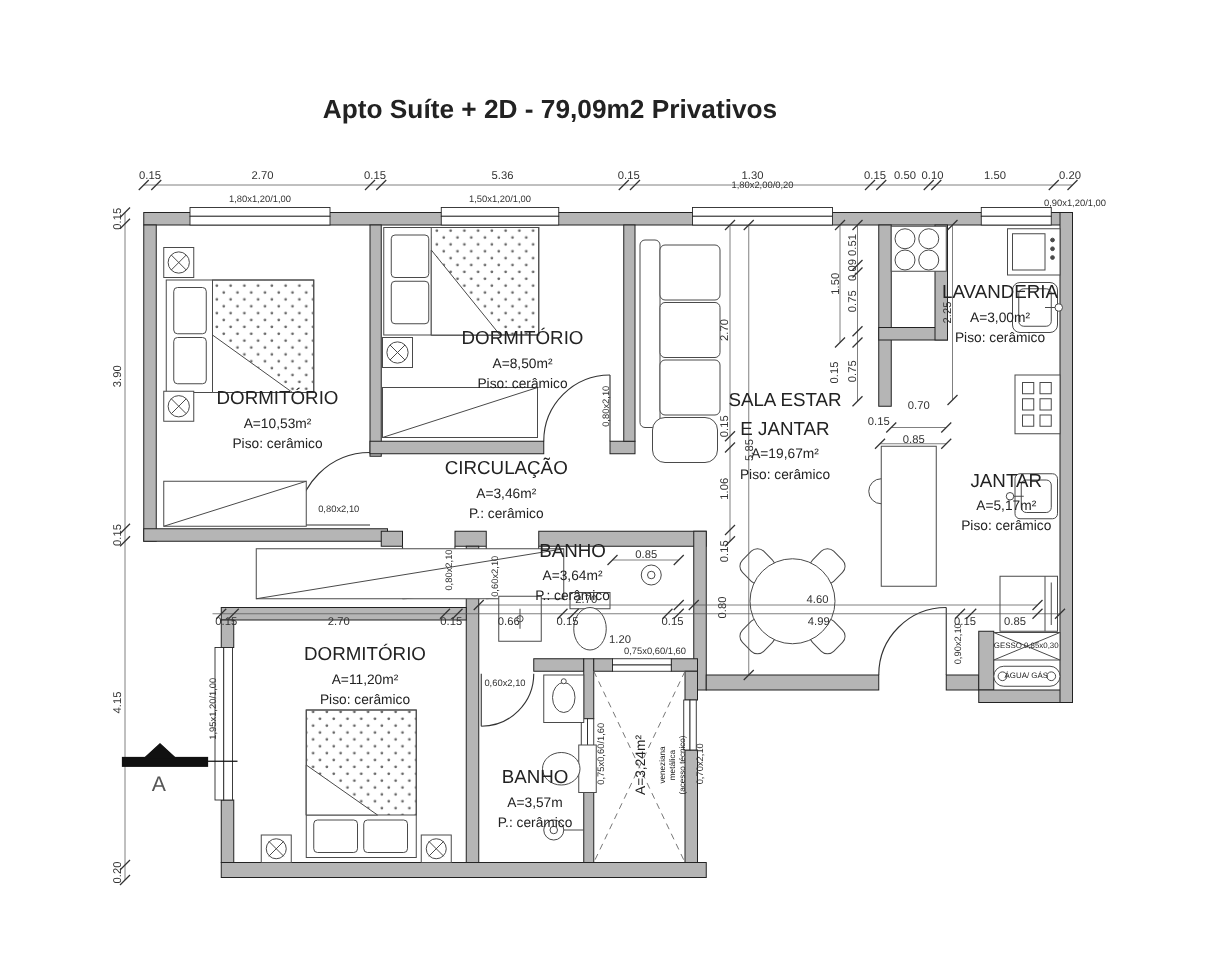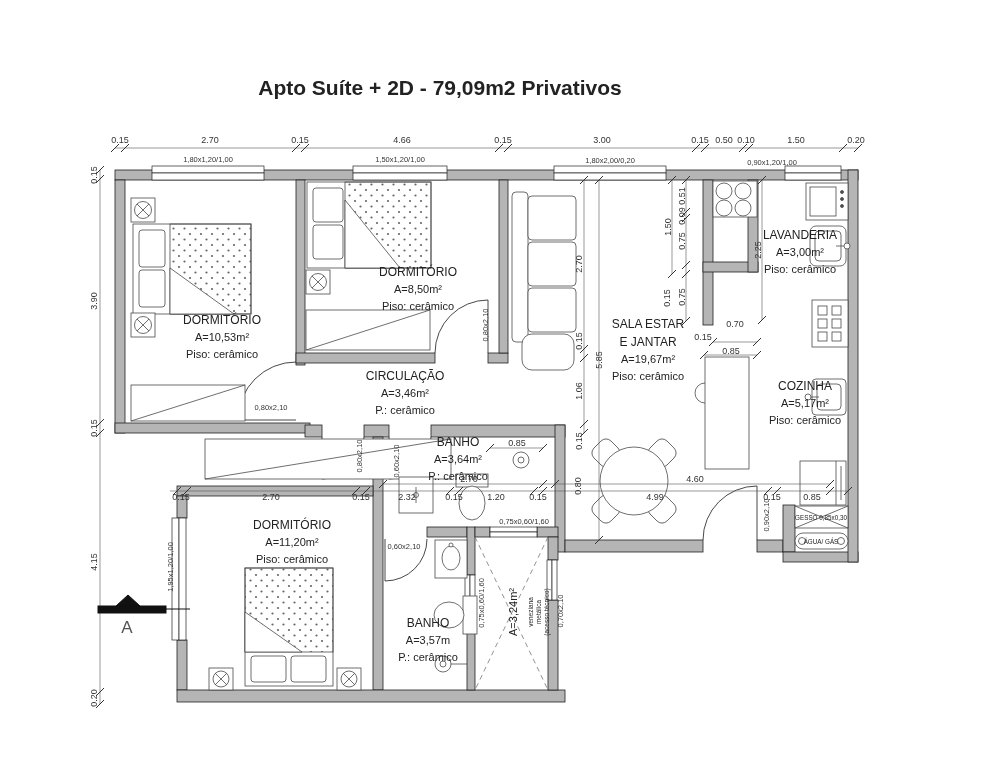--- a/index.html
+++ b/index.html
@@ -7,21 +7,21 @@
          font-family:"Liberation Sans",sans-serif;color:#333;}
   .stage svg{position:absolute;left:0;top:0;}
   .title{position:absolute;left:440px;top:88px;transform:translate(-50%,-50%);
          font-size:21px;font-weight:bold;color:#222;white-space:nowrap;}
   .lbl{position:absolute;transform:translate(-50%,-50%);font-size:9px;color:#333;white-space:nowrap;}
   .lbl.v{transform:translate(-50%,-50%) rotate(-90deg);}
   .o{font-size:7.5px;}
   .t6{font-size:6.3px;color:#222;}
   .room{position:absolute;transform:translate(-50%,-50%);text-align:center;color:#222;line-height:1.5;white-space:nowrap;}
   .room.v{transform:translate(-50%,-50%) rotate(-90deg);}
-  .room .rn{display:block;font-size:12px;}
+  .room .rn{display:block;font-size:15px;}
   .room .ra,.room .rf{display:block;font-size:11px;}
   .room .tn{display:block;font-size:6.5px;line-height:1.25;}
   .sec{position:absolute;transform:translate(-50%,-50%);font-size:17px;color:#555;}
 </style>
 </head>
 <body>
 
 <div class="stage">
 
 <svg width="985" height="768" viewBox="0 0 985 768">
@@ -362,33 +362,33 @@
 <div class="room" style="left:418px;top:288px">
   <span class="rn">DORMITÓRIO</span>
   <span class="ra">A=8,50m²</span>
   <span class="rf">Piso: cerâmico</span>
 </div>
 <div class="room" style="left:405px;top:392px">
   <span class="rn">CIRCULAÇÃO</span>
   <span class="ra">A=3,46m²</span>
   <span class="rf">P.: cerâmico</span>
 </div>
-<div class="room" style="left:648px;top:349px">
+<div class="room" style="left:628px;top:349px">
   <span class="rn">SALA ESTAR</span>
   <span class="rn">E JANTAR</span>
   <span class="ra">A=19,67m²</span>
   <span class="rf">Piso: cerâmico</span>
 </div>
 <div class="room" style="left:800px;top:251px">
   <span class="rn">LAVANDERIA</span>
   <span class="ra">A=3,00m²</span>
   <span class="rf">Piso: cerâmico</span>
 </div>
 <div class="room" style="left:805px;top:402px">
-  <span class="rn">COZINHA</span>
+  <span class="rn">JANTAR</span>
   <span class="ra">A=5,17m²</span>
   <span class="rf">Piso: cerâmico</span>
 </div>
 <div class="room" style="left:458px;top:458px">
   <span class="rn">BANHO</span>
   <span class="ra">A=3,64m²</span>
   <span class="rf">P.: cerâmico</span>
 </div>
 <div class="room" style="left:292px;top:541px">
   <span class="rn">DORMITÓRIO</span>
@@ -405,47 +405,47 @@
 </div>
 <div class="room v" style="left:539px;top:612px">
   <span class="tn">veneziana</span>
   <span class="tn">metálica</span>
   <span class="tn">(acesso técnico)</span>
 </div>
 
 <span class="lbl" style="left:120px;top:140px">0.15</span>
 <span class="lbl" style="left:210px;top:140px">2.70</span>
 <span class="lbl" style="left:300px;top:140px">0.15</span>
-<span class="lbl" style="left:402px;top:140px">4.66</span>
+<span class="lbl" style="left:402px;top:140px">5.36</span>
 <span class="lbl" style="left:503px;top:140px">0.15</span>
-<span class="lbl" style="left:602px;top:140px">3.00</span>
+<span class="lbl" style="left:602px;top:140px">1.30</span>
 <span class="lbl" style="left:700px;top:140px">0.15</span>
 <span class="lbl" style="left:724px;top:140px">0.50</span>
 <span class="lbl" style="left:746px;top:140px">0.10</span>
 <span class="lbl" style="left:796px;top:140px">1.50</span>
 <span class="lbl" style="left:856px;top:140px">0.20</span>
 
 <span class="lbl v" style="left:94px;top:175px">0.15</span>
 <span class="lbl v" style="left:94px;top:301px">3.90</span>
 <span class="lbl v" style="left:94px;top:428px">0.15</span>
 <span class="lbl v" style="left:94px;top:562px">4.15</span>
 <span class="lbl v" style="left:94px;top:698px">0.20</span>
 
 <span class="lbl" style="left:181px;top:497px">0.15</span>
 <span class="lbl" style="left:271px;top:497px">2.70</span>
 <span class="lbl" style="left:361px;top:497px">0.15</span>
-<span class="lbl" style="left:407px;top:497px">2.32</span>
+<span class="lbl" style="left:407px;top:497px">0.66</span>
 <span class="lbl" style="left:454px;top:497px">0.15</span>
-<span class="lbl" style="left:496px;top:497px">1.20</span>
+<span class="lbl" style="left:496px;top:511px">1.20</span>
 <span class="lbl" style="left:538px;top:497px">0.15</span>
 <span class="lbl" style="left:655px;top:497px">4.99</span>
 <span class="lbl" style="left:772px;top:497px">0.15</span>
 <span class="lbl" style="left:812px;top:497px">0.85</span>
 <span class="lbl" style="left:469px;top:479px">2.70</span>
-<span class="lbl" style="left:695px;top:479px">4.60</span>
+<span class="lbl" style="left:654px;top:479px">4.60</span>
 <span class="lbl v" style="left:578px;top:486px">0.80</span>
 
 <span class="lbl v" style="left:579px;top:264px">2.70</span>
 <span class="lbl v" style="left:579px;top:341px">0.15</span>
 <span class="lbl v" style="left:579px;top:391px">1.06</span>
 <span class="lbl v" style="left:579px;top:441px">0.15</span>
 <span class="lbl v" style="left:599px;top:360px">5.85</span>
 <span class="lbl v" style="left:682px;top:196px">0.51</span>
 <span class="lbl v" style="left:682px;top:216px">0.09</span>
 <span class="lbl v" style="left:682px;top:241px">0.75</span>
@@ -453,22 +453,22 @@
 <span class="lbl v" style="left:668px;top:227px">1.50</span>
 <span class="lbl v" style="left:667px;top:298px">0.15</span>
 <span class="lbl v" style="left:758px;top:250px">2.25</span>
 <span class="lbl" style="left:735px;top:324px">0.70</span>
 <span class="lbl" style="left:731px;top:351px">0.85</span>
 <span class="lbl" style="left:703px;top:337px">0.15</span>
 <span class="lbl" style="left:517px;top:443px">0.85</span>
 
 <span class="lbl o" style="left:208px;top:159px">1,80x1,20/1,00</span>
 <span class="lbl o" style="left:400px;top:159px">1,50x1,20/1,00</span>
-<span class="lbl o" style="left:610px;top:160px">1,80x2,00/0,20</span>
-<span class="lbl o" style="left:772px;top:162px">0,90x1,20/1,00</span>
+<span class="lbl o" style="left:610px;top:148px">1,80x2,00/0,20</span>
+<span class="lbl o" style="left:860px;top:162px">0,90x1,20/1,00</span>
 <span class="lbl o v" style="left:170px;top:567px">1,95x1,20/1,00</span>
 <span class="lbl o" style="left:524px;top:521px">0,75x0,60/1,60</span>
 <span class="lbl o v" style="left:481px;top:603px">0,75x0,60/1,60</span>
 <span class="lbl o" style="left:271px;top:407px">0,80x2,10</span>
 <span class="lbl o v" style="left:485px;top:325px">0,80x2,10</span>
 <span class="lbl o v" style="left:359px;top:456px">0,80x2,10</span>
 <span class="lbl o v" style="left:396px;top:461px">0,60x2,10</span>
 <span class="lbl o" style="left:404px;top:546px">0,60x2,10</span>
 <span class="lbl o v" style="left:766px;top:515px">0,90x2,10</span>
 <span class="lbl o v" style="left:560px;top:611px">0,70x2,10</span>

